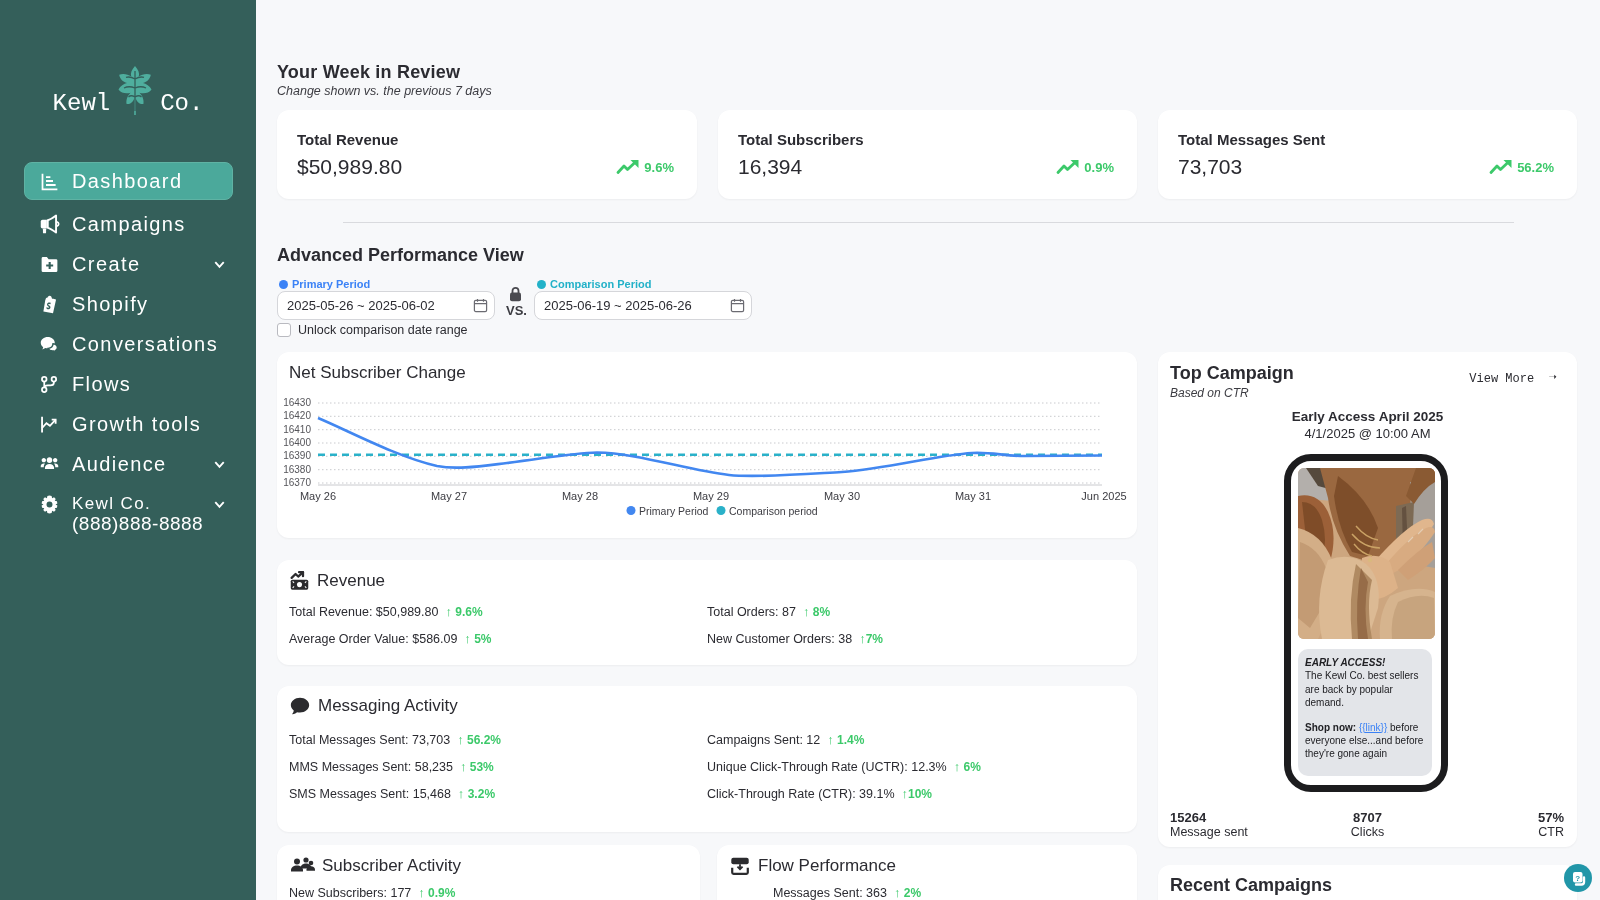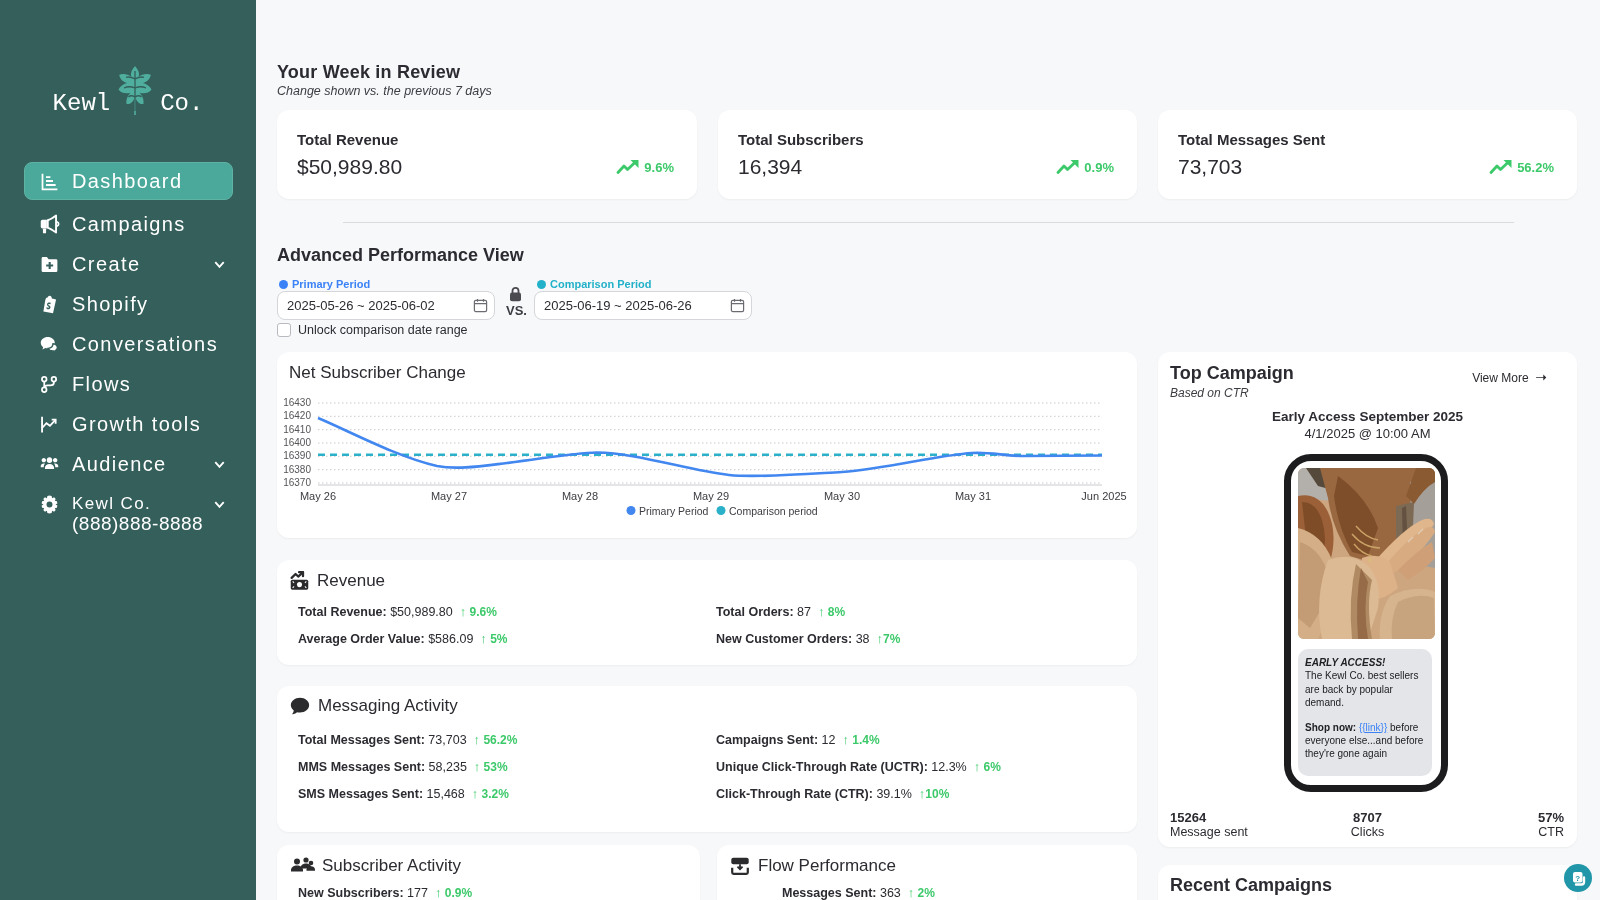--- a/index.html
+++ b/index.html
@@ -25,27 +25,27 @@
 h2.adv { position:absolute; left:277px; top:245px; font-size:18px; color:#2b2b31; }
 .plabel { position:absolute; font-size:11px; font-weight:700; display:flex; align-items:center; gap:4px; }
 .plabel .dot { width:9px; height:9px; border-radius:50%; display:inline-block; }
 .dateinput { position:absolute; width:218px; height:29px; background:#fff; border:1px solid #d5d6da; border-radius:8px; font-size:13px; color:#2b2b31; display:flex; align-items:center; padding:0 6px 0 9px; justify-content:space-between; }
 #vs { position:absolute; left:506px; top:303px; font-size:13px; font-weight:700; color:#3c3c42; }
 #lock { position:absolute; left:508px; top:286px; }
 .cbrow { position:absolute; left:277px; top:323px; display:flex; align-items:center; gap:7px; font-size:12.5px; color:#2b2b31; }
 .cbrow .box { width:14px; height:14px; border:1px solid #b9bac0; border-radius:3px; background:#fff; }
 .ctitle { font-size:17px; font-weight:400; color:#2b2b31; display:flex; align-items:center; gap:7px; }
 .mrow { font-size:12.5px; color:#2b2b31; position:absolute; white-space:nowrap; }
-.mrow b { font-weight:700;margin-left:9px; }
+.mrow b { font-weight:400; }
 .grn { color:#3cc96a; font-size:12px; font-weight:700; }
 .grn .ar { font-weight:400; font-size:13px; }
 
 #tc-title { position:absolute; left:12px; top:11px; font-size:18px; font-weight:700; color:#2b2b31; }
 #tc-sub { position:absolute; left:12px; top:34px; font-size:12px; font-style:italic; color:#3c3c42; }
-#tc-more { position:absolute; right:30px; top:17px; font-size:12px; color:#2b2b31; }
+#tc-more { position:absolute; right:20px; top:17px; font-size:12px; color:#2b2b31;font-family:Liberation Mono, monospace; }
 .tc-c { position:absolute; width:100%; text-align:center; color:#2b2b31; }
 #phone { position:absolute; left:126px; top:102px; width:164px; height:338px; background:#fff; border:7px solid #1c1c1e; border-radius:27px; }
 #photo { position:absolute; left:7px; top:7px; width:137px; height:171px; border-radius:6px; overflow:hidden; }
 #bubble { position:absolute; left:7px; top:188px; width:134px; height:127px; background:#e3e5e9; border-radius:10px; padding:7px 7px; font-size:10px; line-height:13.4px; color:#212125; white-space:nowrap; overflow:hidden; }
 .tcstat { position:absolute; top:458px; font-size:13px; color:#2b2b31; }
 .tcstat .v { font-weight:700; font-size:13px; }
 .tcstat .l { font-size:12.5px; margin-top:0; }
 #chat { position:absolute; left:1564px; top:864px; width:28px; height:28px; border-radius:50%; background:#2196a8; display:flex; align-items:center; justify-content:center; }
 </style>
 </head>
@@ -245,21 +245,21 @@
         <path d="M12 10 L12 15 M9.2 12.6 L12 15.4 L14.8 12.6" fill="none" stroke="#2b2b2e" stroke-width="2"></path>
         <path d="M3.5 14 L3.5 19 Q3.5 20.5 5 20.5 L19 20.5 Q20.5 20.5 20.5 19 L20.5 14" fill="none" stroke="#2b2b2e" stroke-width="2.4"></path>
       </svg>Flow Performance</div>
   <div class="mrow" style="left:12px; top:40px;padding-left:44px;"><b>Messages Sent:</b> 363&nbsp; <span class="grn"><span class="ar">↑</span> 2%</span></div>
 </div>
 
 <div class="card" style="left:1158px; top:352px; width:419px; height:495px;">
   <div id="tc-title">Top Campaign</div>
   <div id="tc-sub">Based on CTR</div>
   <div id="tc-more">View More&nbsp; <span style="font-size:14px;">➝</span></div>
-  <div class="tc-c" style="top:57px; font-size:13.5px; font-weight:700;">Early Access September 2025</div>
+  <div class="tc-c" style="top:57px; font-size:13.5px; font-weight:700;">Early Access April 2025</div>
   <div class="tc-c" style="top:74px; font-size:13px;">4/1/2025 @ 10:00 AM</div>
   <div id="phone">
     <div id="photo">
       <svg width="137" height="171" viewBox="0 0 137 171">
         <rect width="137" height="171" fill="#cda67f"></rect>
         <path d="M0 0 L60 0 L46 34 L0 30 Z" fill="#b3afab"></path>
         <path d="M8 0 L58 0 L50 26 L20 18 Z" fill="#55493c"></path>
         <path d="M22 0 L137 0 L137 18 L120 60 Q100 90 78 96 L52 88 Q34 60 30 30 Z" fill="#9a6840"></path>
         <path d="M40 8 Q70 30 80 60 L70 88 L54 84 Q40 60 36 28 Z" fill="#7e4e2a"></path>
         <path d="M112 14 L137 12 L137 100 L114 96 Z" fill="#a59f99"></path>

